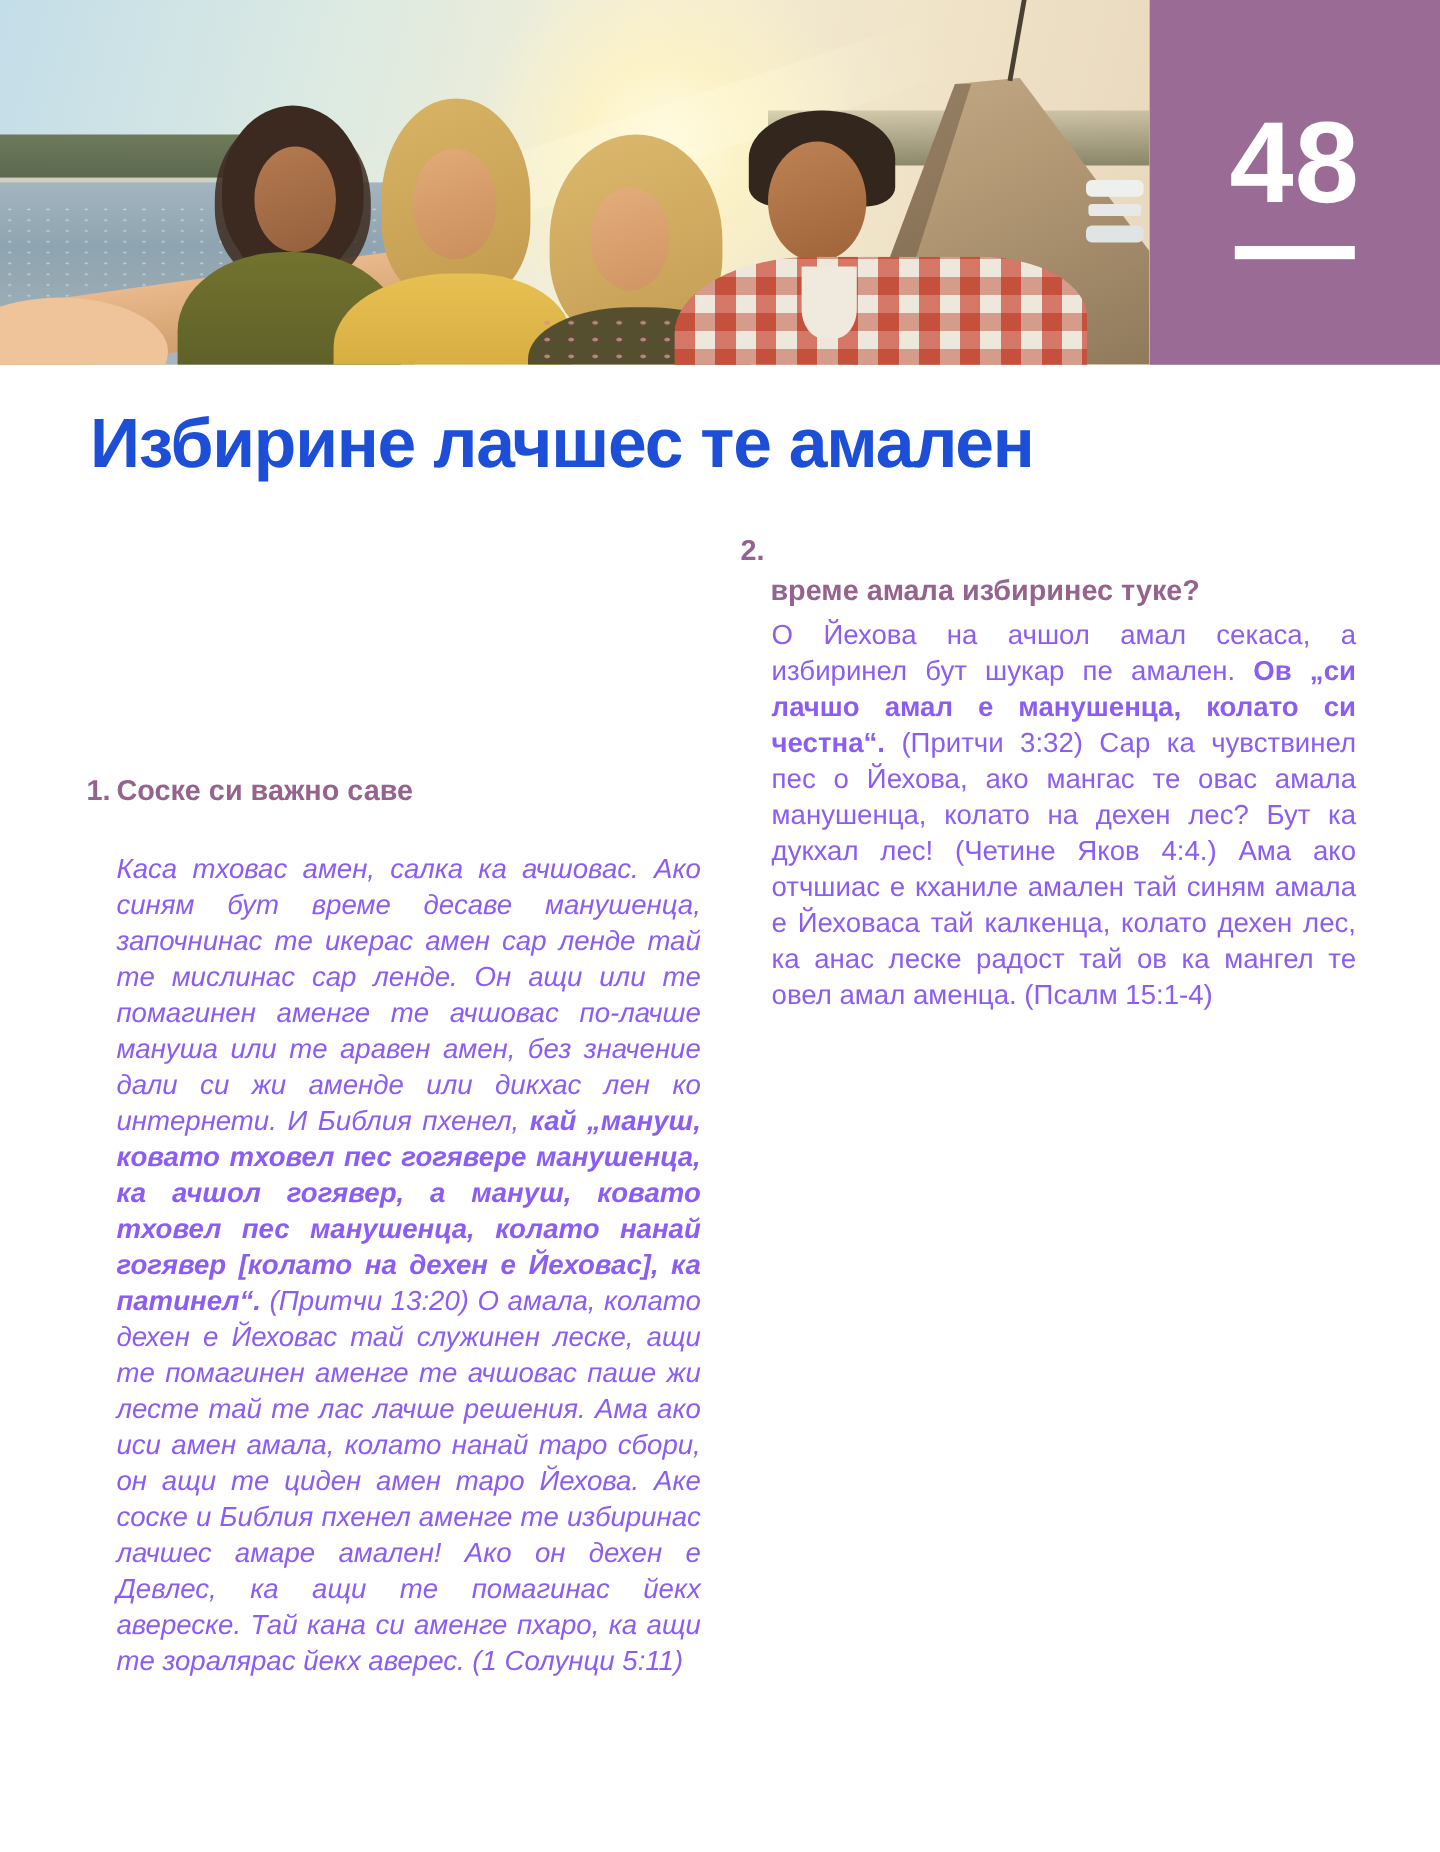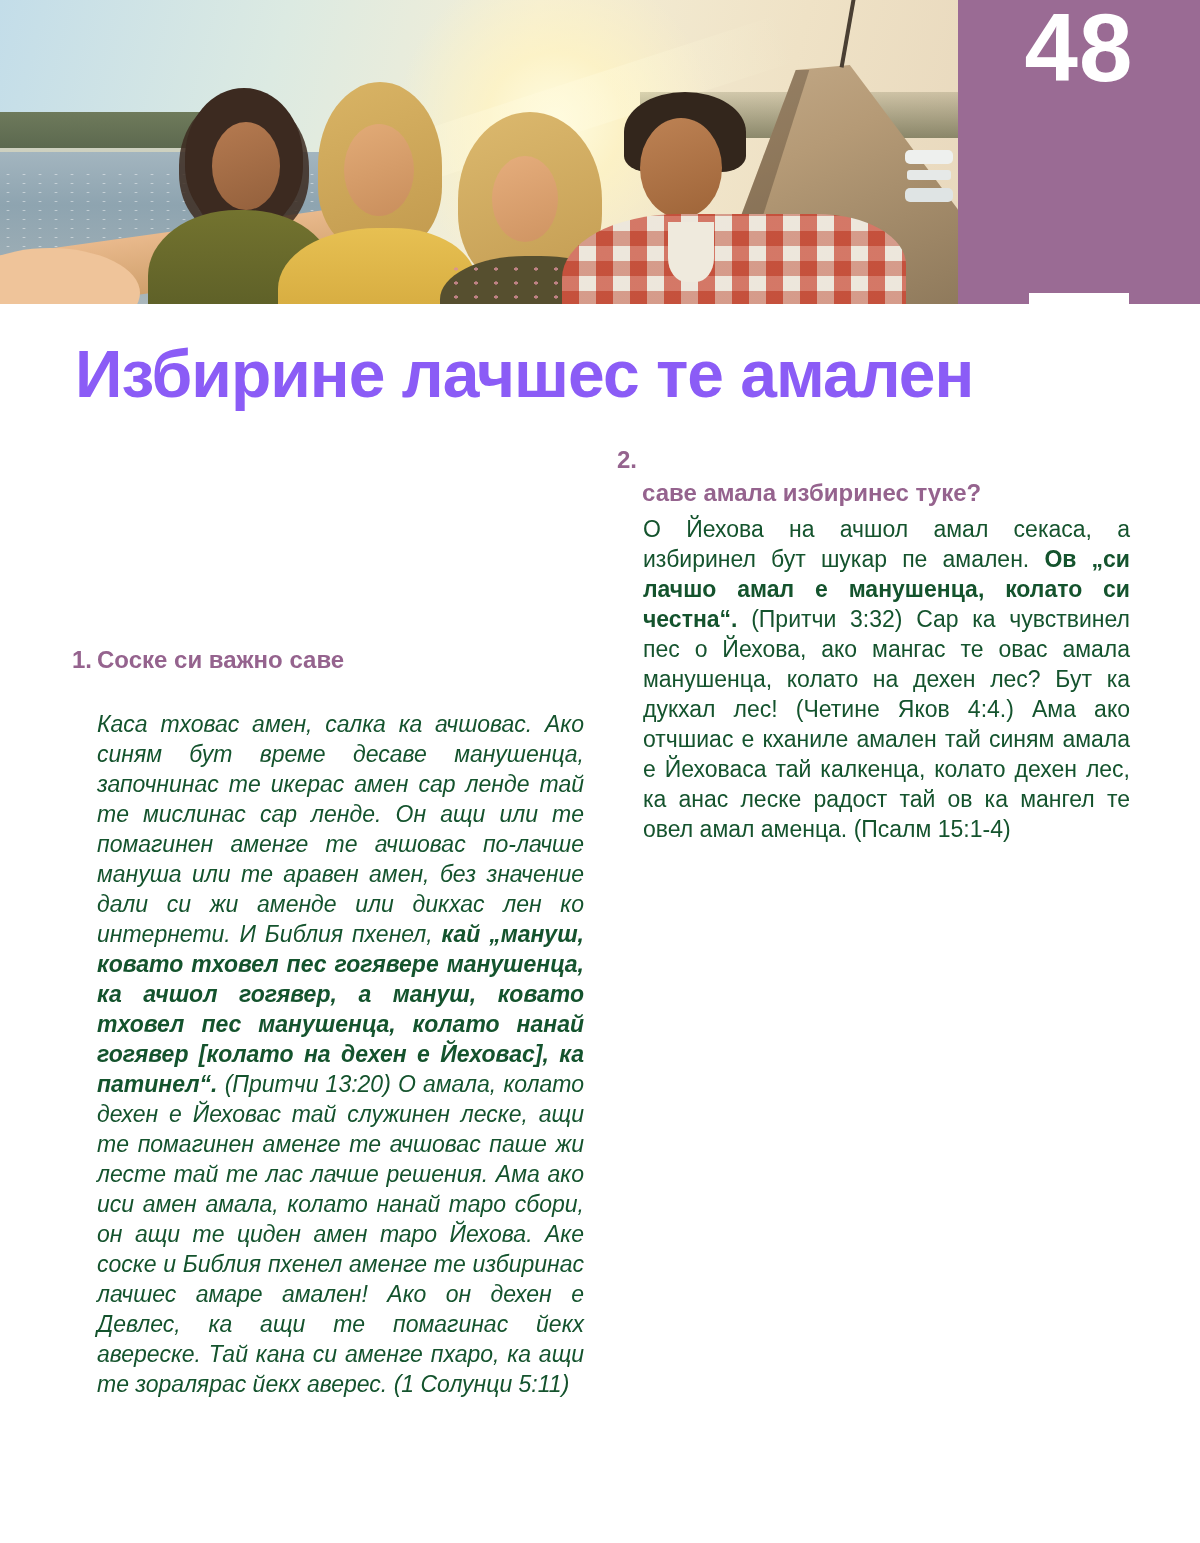--- a/index.html
+++ b/index.html
@@ -55,34 +55,34 @@
   .hair-d{left:624px;top:92px;width:122px;height:80px;border-radius:50% 50% 20% 20%;background:#33261c;}
   .face-d{left:640px;top:118px;width:82px;height:100px;border-radius:50%;background:linear-gradient(160deg,#bd8254,#9e6438);}
   .body-d{left:562px;top:214px;width:344px;height:92px;border-radius:34% 26% 0 0/70% 55% 0 0;
     background:
       repeating-linear-gradient(0deg,rgba(190,70,50,.45) 0 15px,rgba(255,255,255,.18) 15px 30px),
       repeating-linear-gradient(90deg,#cb5a45 0 17px,#e9e2d4 17px 34px);}
   .tee-d{left:668px;top:222px;width:46px;height:60px;border-radius:0 0 40% 40%;background:#efeadd;}
 
   
   .chapter{position:absolute;left:958px;top:0;width:242px;height:304px;display:flex;flex-direction:column;
-    align-items:center;justify-content:space-between;box-sizing:border-box;}
+    align-items:center;justify-content:center;box-sizing:border-box;}
   .chapter-num{color:#ffffff;font-size:96px;line-height:1;font-weight:bold;letter-spacing:1px;}
   .chapter-bar{width:100px;height:11px;background:#ffffff;margin-top:21px;}
 
   
-  .title{position:absolute;left:75px;top:338px;font-size:66px;line-height:1.1;font-weight:bold;
-    letter-spacing:-1px;color:#8b5cf6;}
+  .title{position:absolute;left:75px;top:338px;font-size:58px;line-height:1.1;font-weight:bold;
+    letter-spacing:-1px;color:#1d4ed8;}
   .intro{position:absolute;left:97px;top:437px;width:487px;font-size:23px;line-height:30px;
     text-align:justify;color:#212121;}
   .qhead{position:absolute;font-size:24px;line-height:33px;font-weight:bold;padding-left:25px;box-sizing:content-box;}
   .qhead .qnum{position:absolute;left:0;top:0;}
   .q1h{left:72px;top:643px;width:500px;}
   .q2h{left:617px;top:443px;width:512px;}
-  .para{position:absolute;font-size:23px;line-height:30px;text-align:justify;color:#14532d;}
+  .para{position:absolute;font-size:23px;line-height:30px;text-align:justify;color:#8b5cf6;}
   .p1{left:97px;top:709px;width:487px;font-style:italic;}
   .p2{left:643px;top:514px;width:487px;}
   .bold{font-weight:bold;}
 </style>
 </head>
 <body>
 
 <div class="page">
 
   <div class="photo">
@@ -126,18 +126,18 @@
   <div class="qhead q1h" style="color: rgb(149, 99, 142);">
     <span class="qnum">1.</span>
     <span>Соске си важно саве</span><br>
   </div>
 
   <p class="para p1" style="margin:0;"><span>Каса тховас амен, салка ка ачшовас. Ако синям бут време десаве манушенца, започнинас те икерас амен сар ленде тай те мислинас сар ленде. Он ащи или те помагинен аменге те ачшовас по-лачше мануша или те аравен амен, без значение дали си жи аменде или дикхас лен ко интернети. И Библия пхенел, </span><span class="bold">кай „мануш, ковато тховел пес гогявере манушенца, ка ачшол гогявер, а мануш, ковато тховел пес манушенца, колато нанай гогявер [колато на дехен е Йеховас], ка патинел“.</span><span> (Притчи 13:20) О амала, колато дехен е Йеховас тай служинен леске, ащи те помагинен аменге те ачшовас паше жи лесте тай те лас лачше решения. Ама ако иси амен амала, колато нанай таро сбори, он ащи те циден амен таро Йехова. Аке соске и Библия пхенел аменге те избиринас лачшес амаре амален! Ако он дехен е Девлес, ка ащи те помагинас йекх авереске. Тай кана си аменге пхаро, ка ащи те зоралярас йекх аверес. (1 Солунци 5:11)</span></p>
 
   <div class="qhead q2h" style="color: rgb(149, 99, 142);">
     <span class="qnum">2.</span>
     <br>
-    <span>саве амала избиринес туке?</span>
+    <span>време амала избиринес туке?</span>
   </div>
 
   <p class="para p2" style="margin:0;"><span>О Йехова на ачшол амал секаса, а избиринел бут шукар пе амален. </span><span class="bold">Ов „си лачшо амал е манушенца, колато си честна“.</span><span> (Притчи 3:32) Сар ка чувствинел пес о Йехова, ако мангас те овас амала манушенца, колато на дехен лес? Бут ка дукхал лес! (Четине Яков 4:4.) Ама ако отчшиас е кханиле амален тай синям амала е Йеховаса тай калкенца, колато дехен лес, ка анас леске радост тай ов ка мангел те овел амал аменца. (Псалм 15:1-4)</span></p>
 
 </div>
 
 </body></html>

